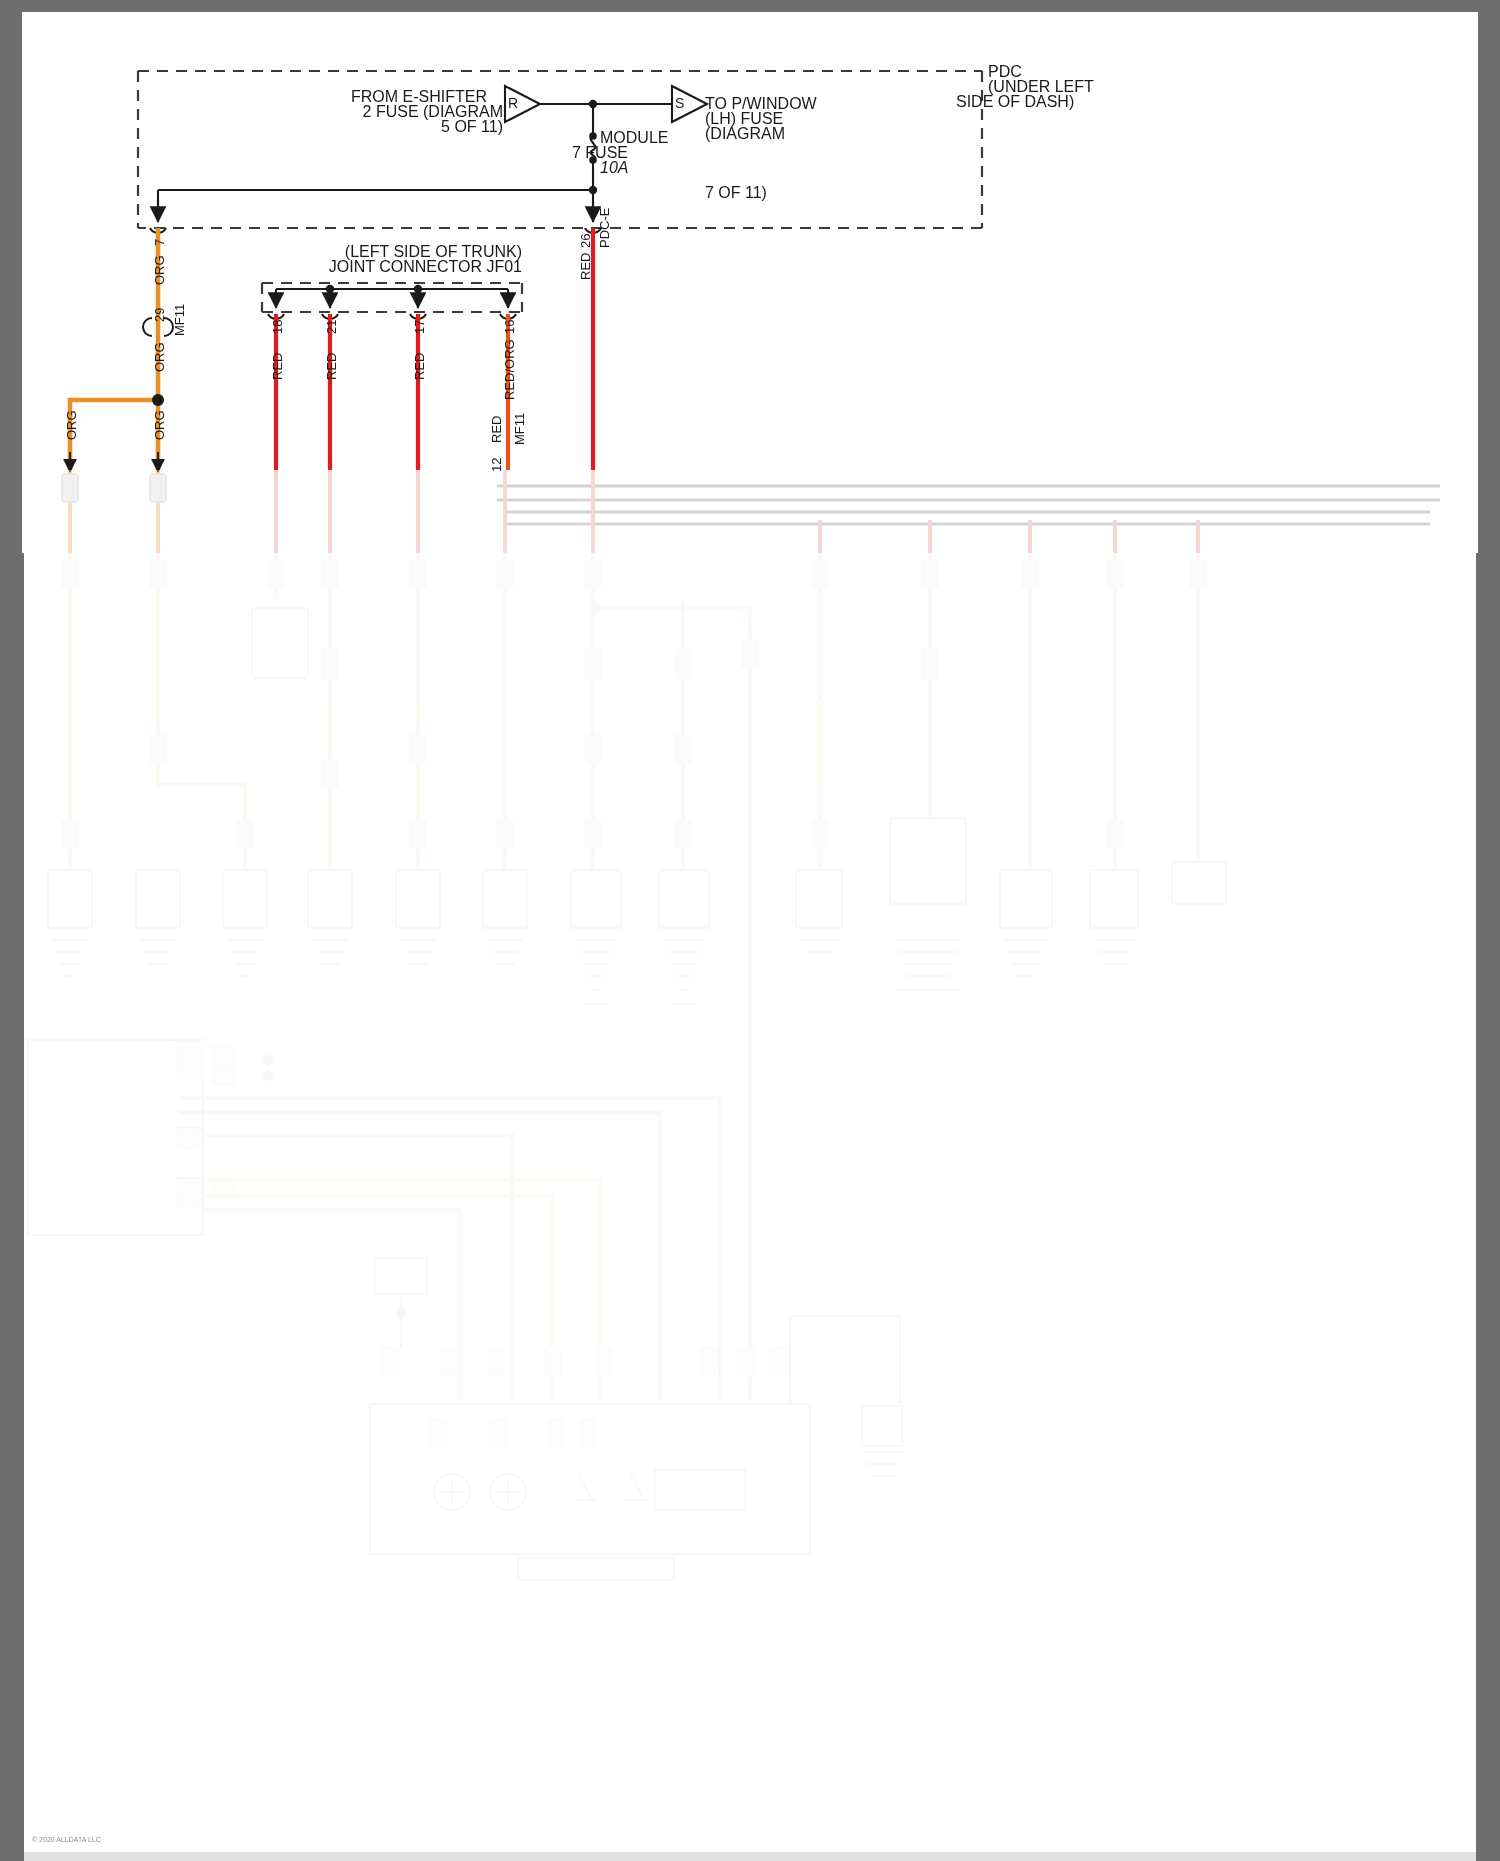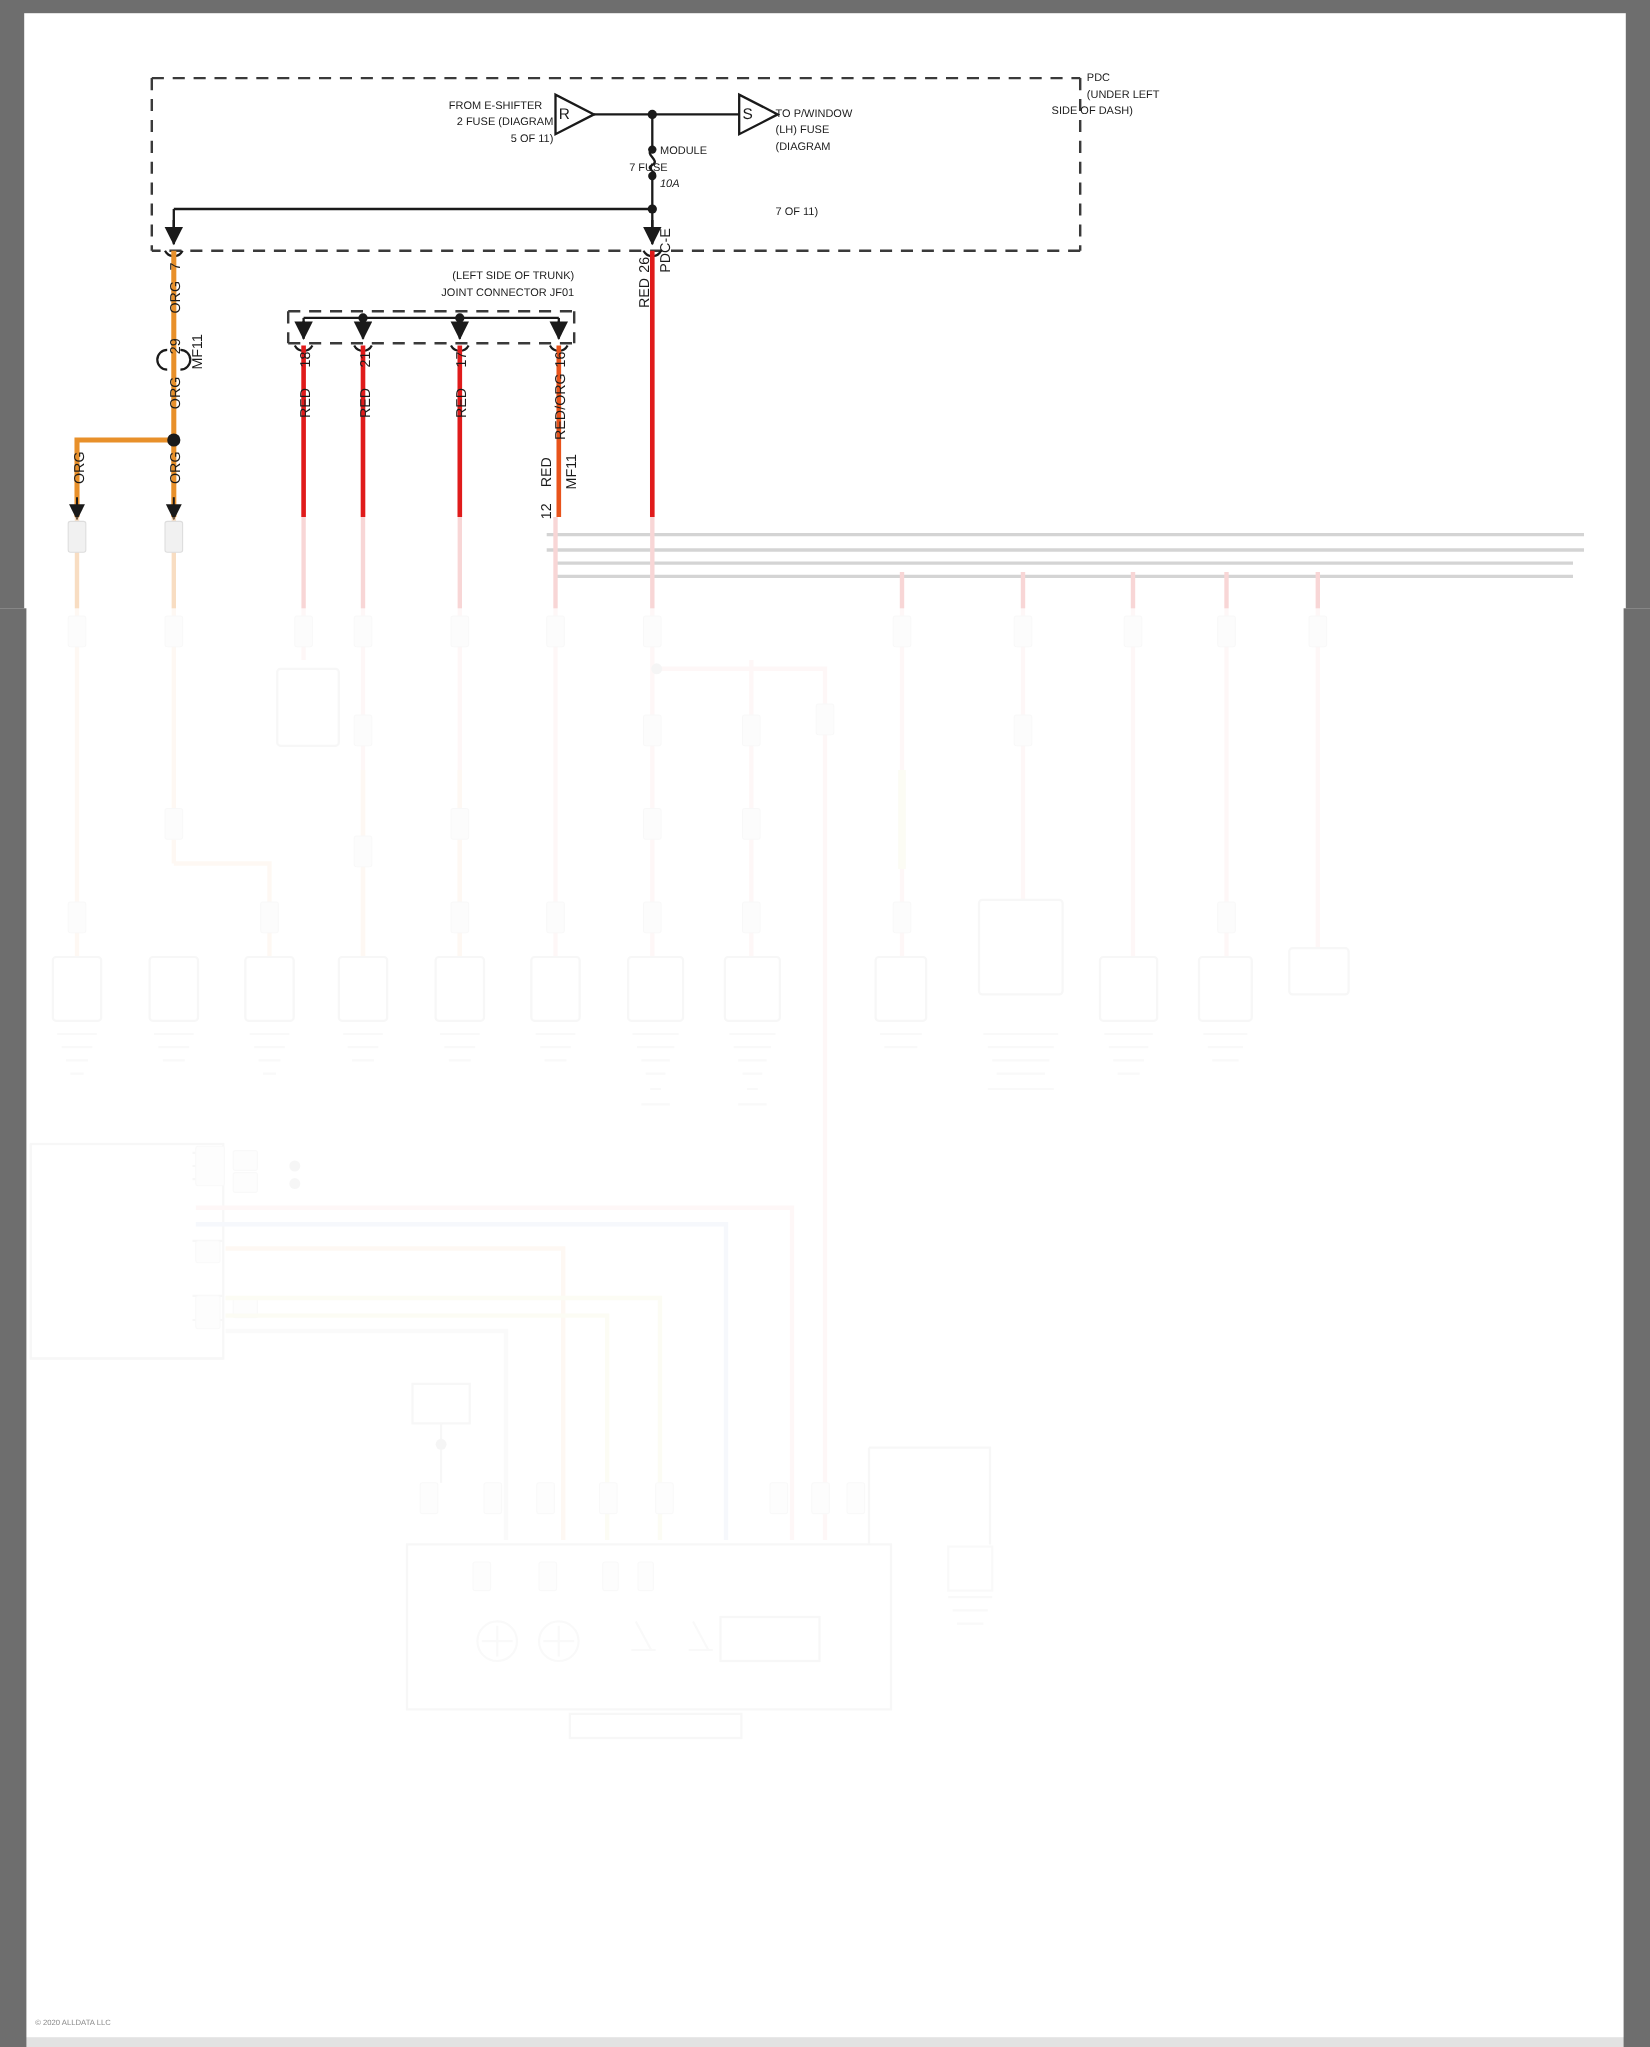--- a/index.html
+++ b/index.html
@@ -18,21 +18,21 @@
     position:absolute;left:0;top:553px;width:1500px;height:1308px;
     background:rgba(255,255,255,0.80);
     pointer-events:none;z-index:60;
   }
   #grey-band-l{position:absolute;left:0;top:553px;width:24px;height:1308px;background:#6e6e6e;z-index:61;}
   #grey-band-r{position:absolute;right:0;top:553px;width:24px;height:1308px;background:#6e6e6e;z-index:61;}
 
   .lyr{position:absolute;left:0;top:0;width:1500px;height:1861px;}
   svg{position:absolute;left:0;top:0;overflow:visible;}
 
-  .txt{position:absolute;color:#1a1a1a;font-size:10px;line-height:15px;white-space:pre;}
+  .txt{position:absolute;color:#1a1a1a;font-size:16px;line-height:15px;white-space:pre;}
   .txt.r{text-align:right;}
   .vtxt{position:absolute;color:#1a1a1a;font-size:13px;white-space:pre;
         transform-origin:0 0;transform:rotate(-90deg);}
   .vtxt.num{font-size:13px;}
   .faded2{opacity:.22;}
   .copyright{position:absolute;font-size:7px;color:#8a8a8a;}
 </style>
 </head>
 <body>
 
@@ -323,21 +323,21 @@
   <div class="lyr">
     <div class="txt faded2" style="left:1100px;top:471px;font-size:8px;">&nbsp;</div>
   </div>
 
   <div class="lyr">
 
     <div class="txt" style="left:988px;top:64px;">PDC</div>
     <div class="txt" style="left:988px;top:79px;">(UNDER LEFT</div>
     <div class="txt" style="left:956px;top:94px;">SIDE OF DASH)</div>
 
-    <div class="txt r" style="left:293px;top:89px;width:200px;">FROM E-SHIFTER</div>
+    <div class="txt r" style="left:319px;top:89px;width:200px;text-align:center;">FROM E-SHIFTER</div>
     <div class="txt r" style="left:303px;top:104px;width:200px;">2 FUSE (DIAGRAM</div>
     <div class="txt r" style="left:303px;top:119px;width:200px;">5 OF 11)</div>
     <div class="txt" style="left:508px;top:96px;font-size:14px;">R</div>
 
     <div class="txt" style="left:705px;top:96px;">TO P/WINDOW</div>
     <div class="txt" style="left:705px;top:111px;">(LH) FUSE</div>
     <div class="txt" style="left:705px;top:126px;">(DIAGRAM</div>
     <div class="txt" style="left:705px;top:141px;margin-top:44px;">7 OF 11)</div>
     <div class="txt" style="left:675px;top:96px;font-size:14px;">S</div>
 

